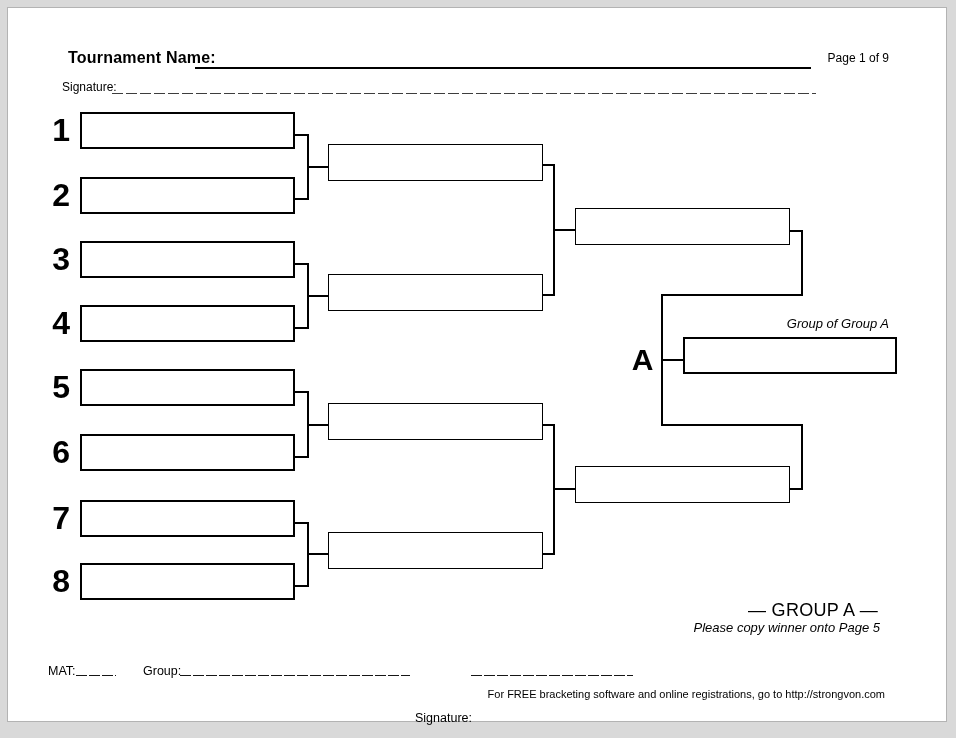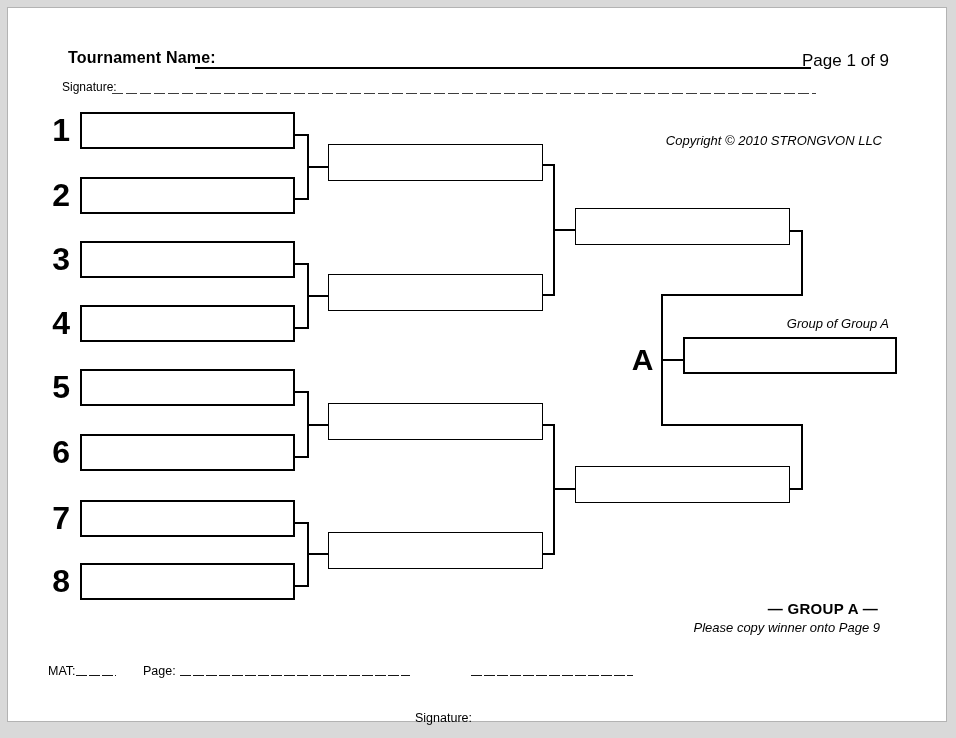--- a/index.html
+++ b/index.html
@@ -5,57 +5,56 @@
   * { margin:0; padding:0; box-sizing:border-box; }
   html,body { width:956px; height:738px; overflow:hidden; }
   body { background:#d9d9d9; font-family:"Liberation Sans", sans-serif; color:#000; }
   .page { position:absolute; left:7px; top:7px; width:940px; height:715px;
           background:#fff; border:1px solid #b3b3b3; }
   .abs { position:absolute;text-align:right; }
 
   
   .t-label { font-size:16px; font-weight:bold; letter-spacing:0.2px; }
   .t-line  { height:18px; border-bottom:2px solid #000; }
-  .pagenum { font-size:17px; }
+  .pagenum { font-size:12px; }
   .d-label { font-size:12px; }
   .dash    { height:1px; background-image:repeating-linear-gradient(90deg,#3d3d3d 0 11px,transparent 11px 14px); }
   .dash-dark { height:1px; background-image:repeating-linear-gradient(90deg,#161616 0 11px,transparent 11px 13px); }
   .copyright { font-size:13px; font-style:italic; }
 
   
   .pbox { position:absolute; width:215px; height:37px; border:2px solid #000; background:#fff; }
   .thin { border-width:1.5px; }
   .seed { position:absolute; left:28px; width:34px; font-weight:bold; font-size:32px;
           text-align:right; line-height:37px; }
   .lh { position:absolute; height:2px; background:#000; }
   .lv { position:absolute; width:2px; background:#000; }
   .group-letter { font-size:30px; font-weight:bold; text-align:center; line-height:34px; }
   .win-caption { font-size:13px; font-style:italic; }
 
   
-  .group-title { font-size:15px; font-weight:bold; letter-spacing:0.3px; }
+  .group-title { font-size:18px; font-weight:normal; letter-spacing:0.3px; }
   .group-note  { font-size:13px; font-style:italic; }
   .mat-label { font-size:12.5px; }
   .blank { height:12px; }
   .blank > .fill { position:absolute; left:0; right:0; bottom:0; }
   .promo { font-size:11px; }
 </style>
 </head>
 <body>
 
 <div class="page">
 
   <div class="abs t-label" style="left:60px; top:41px;">Tournament Name:</div>
   <div class="abs t-line" style="left:187px; top:43px; width:616px;"></div>
   <div class="abs pagenum" style="right:57px; top:43px;">Page 1 of 9</div>
 
   <div class="abs d-label" style="left:54px; top:72px;">Signature:</div>
   <div class="abs dash" style="left:104px; top:85px; width:704px;"></div>
 
-  <div class="abs copyright" style="right:64px; top:125px;">Copyright © 2010 STRONGVON LLC</div>
 
   <div class="seed" style="top:104px;">1</div>
   <div class="seed" style="top:169px;">2</div>
   <div class="seed" style="top:233px;">3</div>
   <div class="seed" style="top:297px;">4</div>
   <div class="seed" style="top:361px;">5</div>
   <div class="seed" style="top:426px;">6</div>
   <div class="seed" style="top:492px;">7</div>
   <div class="seed" style="top:555px;">8</div>
 
@@ -113,29 +112,30 @@
   <div class="lh" style="left:782px; top:222px; width:13px;"></div>
   <div class="lv" style="left:793px; top:222px; height:66px;"></div>
   <div class="lh" style="left:653px; top:286px; width:142px;"></div>
   <div class="lv" style="left:653px; top:286px; height:132px;"></div>
   <div class="lh" style="left:653px; top:351px; width:22px;"></div>
   <div class="lh" style="left:653px; top:416px; width:142px;"></div>
   <div class="lv" style="left:793px; top:416px; height:66px;"></div>
   <div class="lh" style="left:782px; top:480px; width:13px;"></div>
 
   <div class="abs group-title" style="right:68px; top:592px;">— GROUP A —</div>
-  <div class="abs group-note" style="right:66px; top:612px;">Please copy winner onto Page 9</div>
+  <div class="abs group-note" style="right:66px; top:612px;">Please copy winner onto Page 5</div>
 
   <div class="abs mat-label" style="left:40px; top:656px;">MAT:</div>
   <div class="abs blank" style="left:68px; top:656px; width:40px;">
     <div class="dash-dark fill"></div>
   </div>
-  <div class="abs mat-label" style="left:135px; top:656px;">Page:</div>
+  <div class="abs mat-label" style="left:135px; top:656px;">Group:</div>
   <div class="abs blank" style="left:172px; top:656px; width:230px;">
     <div class="dash-dark fill"></div>
   </div>
   <div class="abs mat-label" style="left:407px; top:656px;margin-top:47px;">Signature:</div>
   <div class="abs blank" style="left:463px; top:656px; width:162px;">
     <div class="dash-dark fill"></div>
   </div>
 
+  <div class="abs promo" style="right:61px; top:680px;">For FREE bracketing software and online registrations, go to http://strongvon.com</div>
 
 </div>
 
 </body></html>

